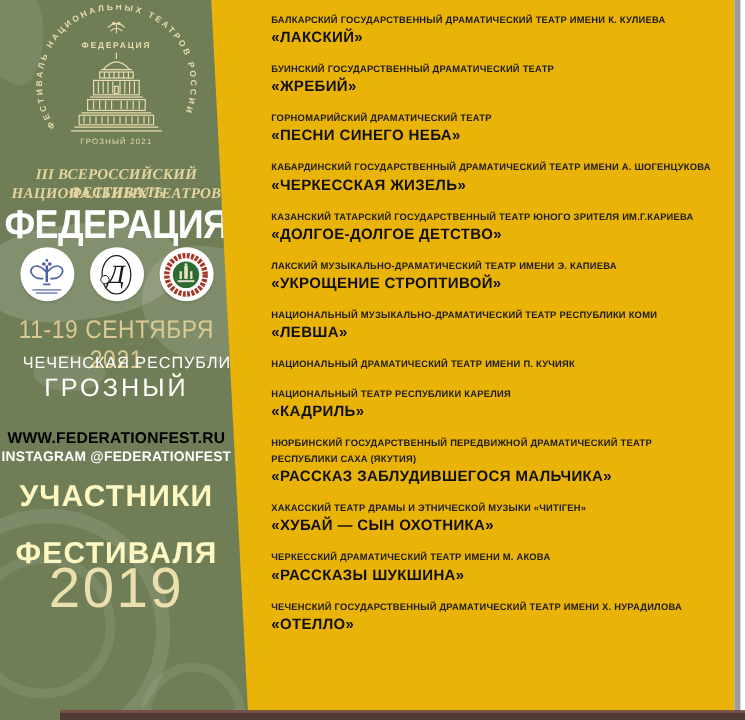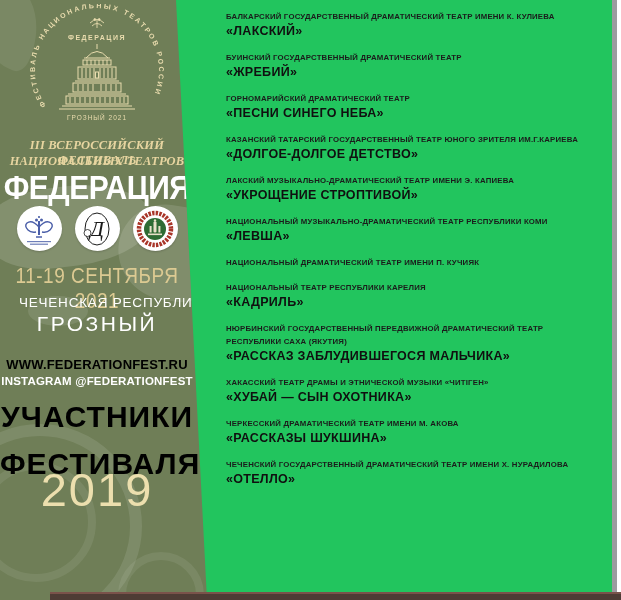--- a/index.html
+++ b/index.html
@@ -39,28 +39,28 @@
   .logo-circle { width:45px; height:45px; border-radius:50%; background:#fff;
     display:flex; align-items:center; justify-content:center;
     box-shadow:0 1px 2px rgba(0,0,0,.18); }
   .monogram { font-family:"Liberation Serif", serif; font-style:italic; font-size:22px; color:#1a1a1a; line-height:1; }
 
   .dates { top:264px; color:#dcca92; font-size:19px; letter-spacing:.5px; transform:scaleY(1.12); transform-origin:top center; }
   .region { top:295px; color:#fff; font-size:13.5px; letter-spacing:.8px;margin-left:18px; }
   .city  { top:312px; color:#fff; font-size:21px; letter-spacing:2.5px; }
   .website { top:357px; color:#000000; font-size:13px; font-weight:bold; letter-spacing:.2px; }
   .instagram { top:375px; color:#fff; font-size:11.5px; font-weight:bold; letter-spacing:.2px; }
-  .part-line { top:400px; color:#000000; font-size:30px; font-weight:bold; letter-spacing:1px; }
+  .part-line { top:400px; color:#fef9c3; font-size:25px; font-weight:bold; letter-spacing:1px; }
   .part-line.l2 { top:447px; }
   .year { top:462px; color:#ecdfae; font-size:47px; letter-spacing:2px; }
 
   
   .list {
     position:absolute; left:170px; right:9px; top:0; bottom:0; z-index:1;
-    background:#22c55e; padding:10px 6px 0 56px; box-sizing:border-box;
+    background:#eab308; padding:10px 6px 0 56px; box-sizing:border-box;
   }
   .item { margin-bottom:12px; }
   .theater { font-weight:bold; font-size:7.8px; line-height:13px; letter-spacing:.2px;
     color:#1b1b1b; white-space:pre-line; }
   .play { font-weight:bold; font-size:12.5px; line-height:16px; letter-spacing:.3px; color:#101010; }
 
   
   .scrollbar { position:absolute; right:4px; top:0; width:5px; height:600px; background:#9b9b9f; z-index:3; }
   .bottom-bar { position:absolute; left:50px; right:0; bottom:0; height:6px;
     background:#4e3c35; border-top:2px solid #7a524a; z-index:4; }
@@ -177,20 +177,24 @@
     </div>
     <div class="item">
       <div class="theater">БУИНСКИЙ ГОСУДАРСТВЕННЫЙ ДРАМАТИЧЕСКИЙ ТЕАТР</div>
       <div class="play">«ЖРЕБИЙ»</div>
     </div>
     <div class="item">
       <div class="theater">ГОРНОМАРИЙСКИЙ ДРАМАТИЧЕСКИЙ ТЕАТР</div>
       <div class="play">«ПЕСНИ СИНЕГО НЕБА»</div>
     </div>
     <div class="item">
+      <div class="theater">КАБАРДИНСКИЙ ГОСУДАРСТВЕННЫЙ ДРАМАТИЧЕСКИЙ ТЕАТР ИМЕНИ А. ШОГЕНЦУКОВА</div>
+      <div class="play">«ЧЕРКЕССКАЯ ЖИЗЕЛЬ»</div>
+    </div>
+    <div class="item">
       <div class="theater">КАЗАНСКИЙ ТАТАРСКИЙ ГОСУДАРСТВЕННЫЙ ТЕАТР ЮНОГО ЗРИТЕЛЯ ИМ.Г.КАРИЕВА</div>
       <div class="play">«ДОЛГОЕ-ДОЛГОЕ ДЕТСТВО»</div>
     </div>
     <div class="item">
       <div class="theater">ЛАКСКИЙ МУЗЫКАЛЬНО-ДРАМАТИЧЕСКИЙ ТЕАТР ИМЕНИ Э. КАПИЕВА</div>
       <div class="play">«УКРОЩЕНИЕ СТРОПТИВОЙ»</div>
     </div>
     <div class="item">
       <div class="theater">НАЦИОНАЛЬНЫЙ МУЗЫКАЛЬНО-ДРАМАТИЧЕСКИЙ ТЕАТР РЕСПУБЛИКИ КОМИ</div>
       <div class="play">«ЛЕВША»</div>

